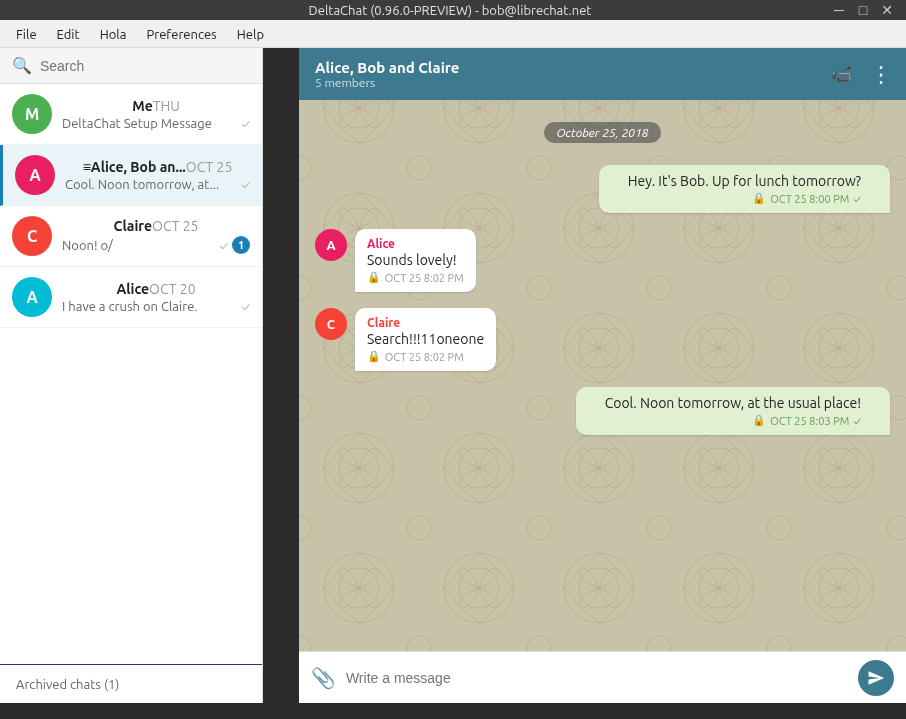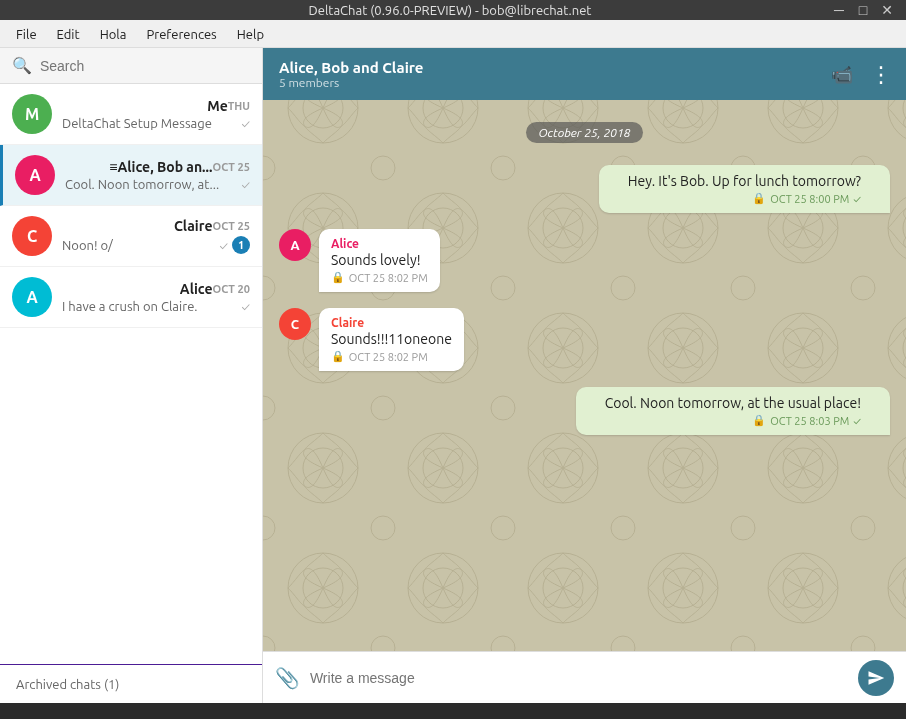--- a/index.html
+++ b/index.html
@@ -132,37 +132,36 @@
       color: #fff;
       flex-shrink: 0;
     }
 
     .chat-info {
       flex: 1;
       min-width: 0;
     }
     .chat-name-row {
       display: flex;
-      justify-content: flex-end;
+      justify-content: center;
       align-items: center;
       margin-bottom: 2px;
     }
     .chat-name {
       font-size: 14px;
       font-weight: 600;
       color: #222;
       white-space: nowrap;
       overflow: hidden;
       text-overflow: ellipsis;
     }
     .chat-time {
-      font-size: 11px;
+      font-size: 14px;
       color: #999;
       flex-shrink: 0;
-      font-weight: bold;
     }
     .chat-preview-row {
       display: flex;
       align-items: center;
       gap: 4px;
     }
     .chat-preview {
       font-size: 13px;
       color: #666;
       white-space: nowrap;
@@ -199,20 +198,21 @@
     }
 
     
     .chat-area {
       flex: 1;
       display: flex;
       flex-direction: column;
       background: #c8c3a8;
       position: relative;
       overflow: hidden;
+      margin-left: 36px;
     }
 
     
     .chat-header {
       background: #3d7a8f;
       height: 52px;
       display: flex;
       align-items: center;
       padding: 0 16px;
       gap: 12px;
@@ -541,21 +541,21 @@
             <span class="lock-icon">🔒</span>
             <span>OCT 25 8:02 PM</span>
           </div>
         </div>
       </div>
 
       <div class="msg-in">
         <div class="msg-avatar-small" style="background:#f44336;">C</div>
         <div class="bubble-in">
           <div class="bubble-sender" style="color:#f44336;">Claire</div>
-          <div>Sounds!!!11oneone</div>
+          <div>Search!!!11oneone</div>
           <div class="bubble-meta-in">
             <span class="lock-icon">🔒</span>
             <span>OCT 25 8:02 PM</span>
           </div>
         </div>
       </div>
 
       <div class="msg-out">
         <div class="bubble-out">
           <div>Cool. Noon tomorrow, at the usual place!</div>

